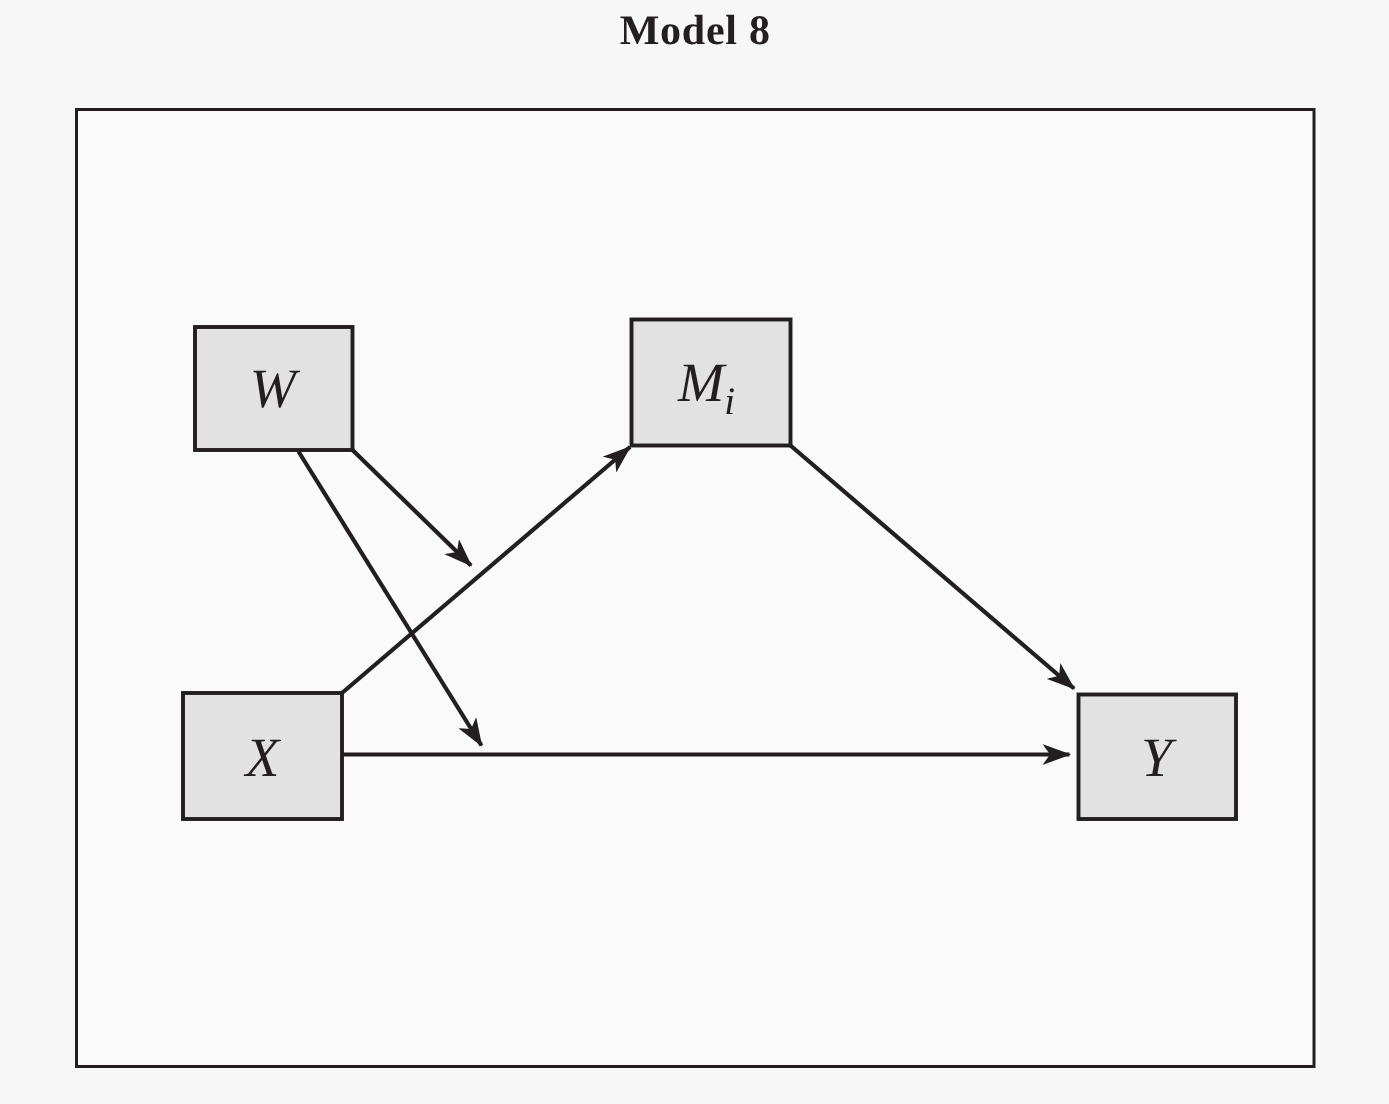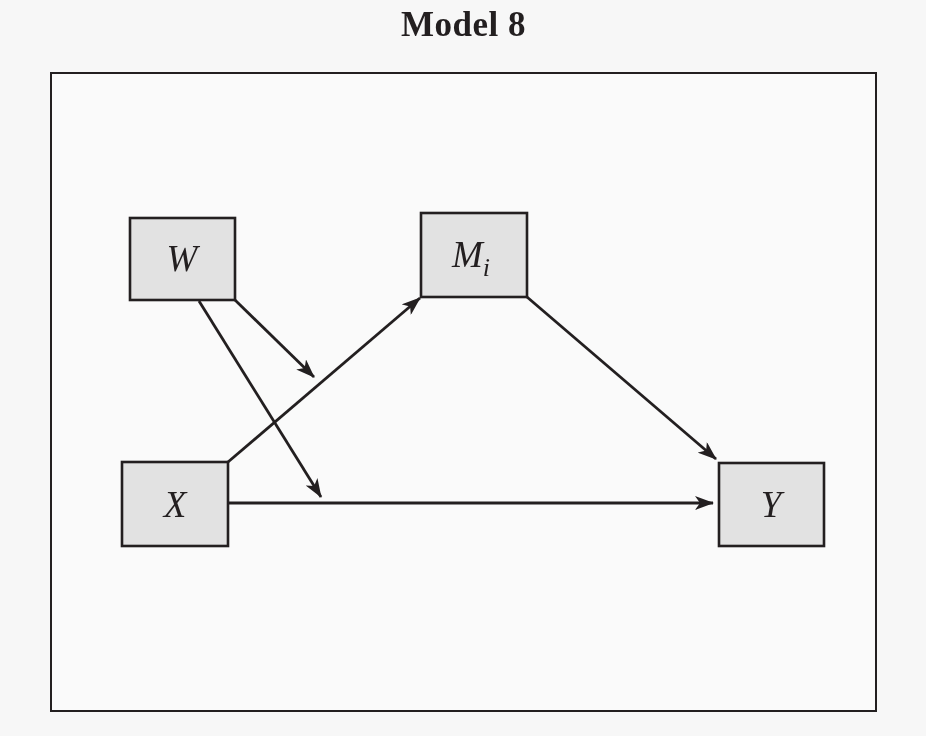--- a/index.html
+++ b/index.html
@@ -15,21 +15,21 @@
     font-family:"Liberation Serif",serif;
     position:relative;
     overflow:hidden;
   }
   .figure{position:relative;width:926px;height:736px;}
   .figure-title{
     position:absolute;
     top:5px;left:51px;width:825px;
     text-align:center;
     font-weight:bold;
-    font-size:35px;
+    font-size:28px;
     letter-spacing:.5px;
     color:var(--ink);
   }
   svg.diagram{position:absolute;top:0;left:0;}
   .frame{
     fill:var(--frame-bg);
     stroke:var(--ink);
     stroke-width:2;
   }
   .edge{

